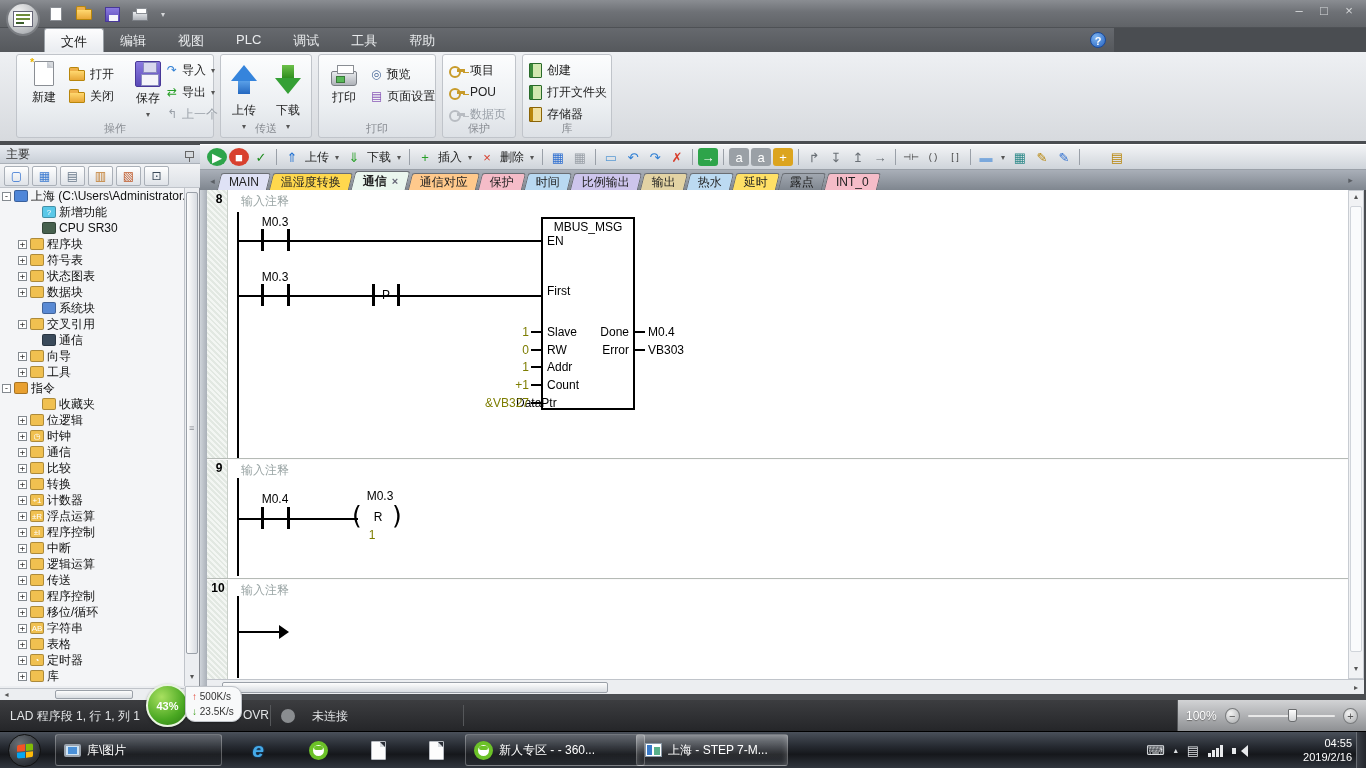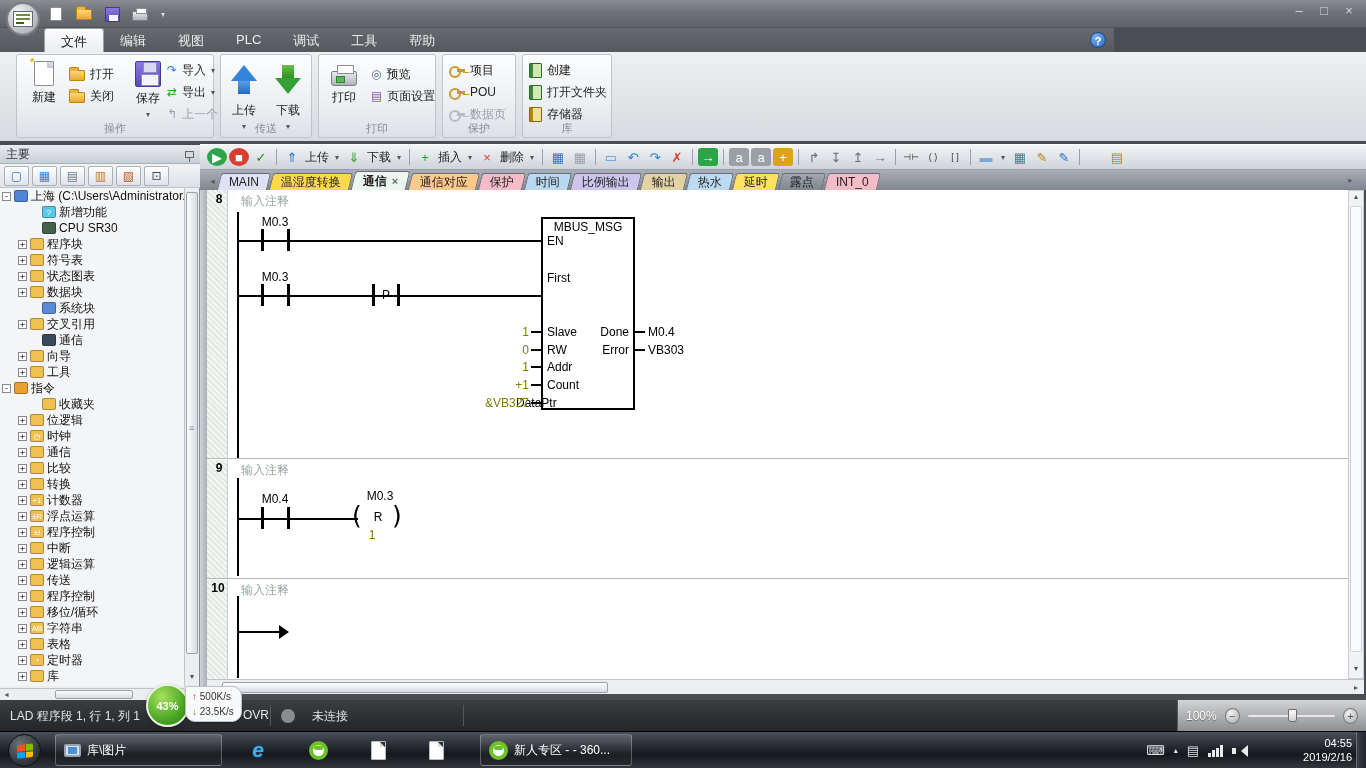--- a/index.html
+++ b/index.html
@@ -678,21 +678,21 @@
 <i class="wire" style="left:237px;top:295px;width:304px;height:2px"></i>
 <i class="cbar" style="left:261px;top:284px"></i>
 <i class="cbar" style="left:287px;top:284px"></i>
 <span class="lbl" style="left:250px;top:270px;width:50px;text-align:center">M0.3</span>
 <i class="cbar" style="left:372px;top:284px"></i>
 <i class="cbar" style="left:397px;top:284px"></i>
 <span class="lbl" style="left:376px;top:288px;width:20px;text-align:center">P</span>
 <div class="fblock" style="left:541px;top:217px;width:94px;height:193px"></div>
 <span class="lbl" style="left:541px;top:220px;width:94px;text-align:center">MBUS_MSG</span>
 <span class="lbl" style="left:547px;top:234px">EN</span>
-<span class="lbl" style="left:547px;top:271px">First</span>
+<span class="lbl" style="left:547px;top:284px">First</span>
 <span class="lbl" style="left:547px;top:325px">Slave</span>
 <span class="lbl" style="left:547px;top:343px">RW</span>
 <span class="lbl" style="left:547px;top:360px">Addr</span>
 <span class="lbl" style="left:547px;top:378px">Count</span>
 <span class="lbl" style="left:516px;top:396px">DataPtr</span>
 <span class="lbl" style="left:556px;top:325px;width:73px;text-align:right">Done</span>
 <span class="lbl" style="left:556px;top:343px;width:73px;text-align:right">Error</span>
 <i class="wire" style="left:531px;top:331px;width:10px;height:2px"></i>
 <i class="wire" style="left:531px;top:349px;width:10px;height:2px"></i>
 <i class="wire" style="left:531px;top:366px;width:10px;height:2px"></i>
@@ -783,23 +783,27 @@
     </div>
   <div class="taskicon" style="left:296px">
       <span class="c360"></span>
     </div>
   <div class="taskicon" style="left:356px">
       <span class="mini-page"></span>
     </div>
   <div class="taskicon" style="left:414px">
       <span class="mini-page"></span>
     </div>
-  <div class="taskbtn" style="left:480px;width:152px">
+  <div class="taskbtn" style="left:465px;width:180px">
     <span class="c360"></span>
     <span>新人专区 - - 360...</span>
+  </div>
+  <div class="taskbtn active" style="left:636px;width:152px">
+    <span class="step7-icon"></span>
+    <span>上海 - STEP 7-M...</span>
   </div>
   <div id="tray">
     <span class="tray-glyph">⌨</span>
     <span class="tray-tri">▴</span>
     <span class="tray-glyph">▤</span>
     <span class="sigbars">
         <i style="height:4px"></i>
         <i style="height:7px"></i>
         <i style="height:9px"></i>
         <i style="height:12px"></i>

